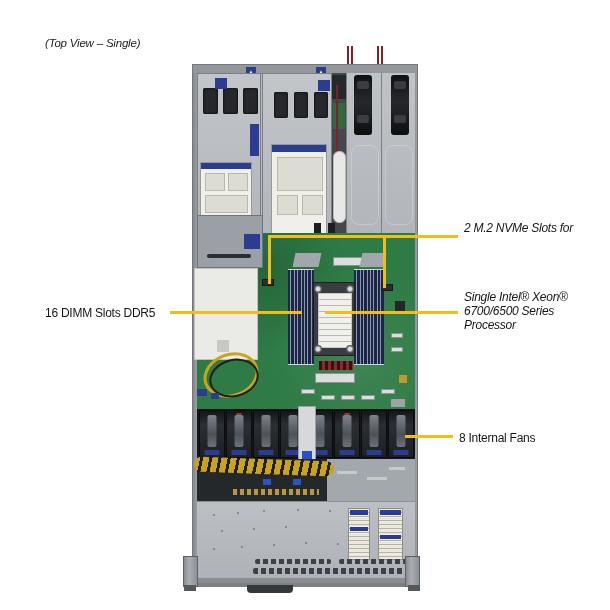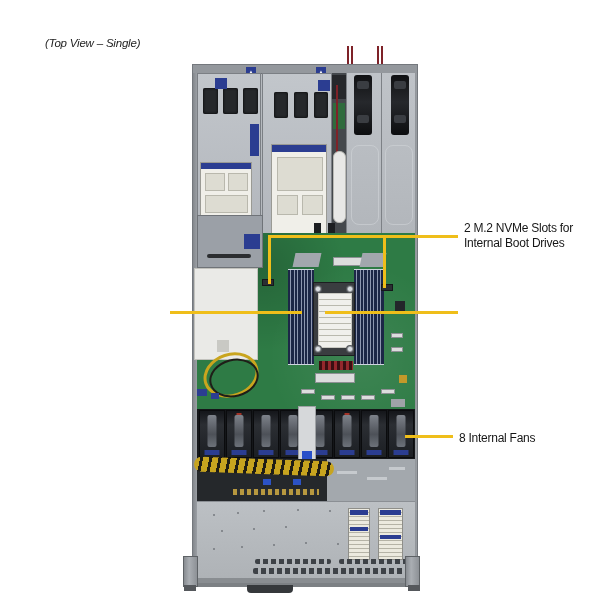--- a/index.html
+++ b/index.html
@@ -2,21 +2,21 @@
 <html><head>
 <meta charset="utf-8">
 <style>
   html,body{margin:0;padding:0;}
   body{width:610px;height:610px;background:#ffffff;position:relative;overflow:hidden;
        font-family:"Liberation Sans", sans-serif;color:#1b1b1b;}
   .abs{position:absolute;}
   
   .fig-title{font-style:italic;font-size:11.5px;letter-spacing:-0.2px;color:#222;}
   .callout-text{font-size:12px;letter-spacing:-0.25px;color:#161616;}
-  .callout-text div{white-space:nowrap;}
+  .callout-text div{white-space:nowrap;font-style:italic;}
   .cl-line{background:#EFBE1A;}
   
   .chassis{left:192px;top:64px;width:226px;height:521px;background:#b6babf;
            border:1px solid #74787d;box-sizing:border-box;}
   .rail{background:linear-gradient(90deg,#84888d,#9b9fa4);}
   .module{background:linear-gradient(180deg,#c2c6cb,#b2b6bc);border:1px solid #7b7f84;box-sizing:border-box;}
   .vent{background:#26282b;border-radius:2px;box-shadow:inset 0 0 3px #000;}
   .bluetag{background:#2b3d91;color:#fff;font-size:6px;text-align:center;line-height:10px;}
   .sticker{background:#f0efe9;border:1px solid #9a9a94;box-sizing:border-box;}
   .sticker .hdr{background:#2b3d91;width:100%;}
@@ -226,22 +226,27 @@
   <div class="abs ear" style="left:183px;top:556px;width:15px;height:31px;"></div>
   <div class="abs" style="left:184px;top:585px;width:12px;height:6px;background:#55585c;"></div>
   <div class="abs ear" style="left:405px;top:556px;width:15px;height:31px;"></div>
   <div class="abs" style="left:408px;top:585px;width:12px;height:6px;background:#55585c;"></div>
 
   <div class="abs cl-line" style="left:268px;top:235px;width:190px;height:3px;"></div>
   <div class="abs cl-line" style="left:268px;top:235px;width:3px;height:49px;"></div>
   <div class="abs cl-line" style="left:383px;top:235px;width:3px;height:53px;"></div>
   <div class="abs callout-text" style="left:464px;top:221px;line-height:15px;">
     <div>2 M.2 NVMe Slots for</div>
-    <div>Internal Boot Drives</div>
   </div>
 
   <div class="abs cl-line" style="left:170px;top:311px;width:132px;height:3px;"></div>
+  <div class="abs callout-text" style="left:45px;top:306px;">16 DIMM Slots DDR5</div>
 
   <div class="abs cl-line" style="left:325px;top:311px;width:133px;height:3px;"></div>
+  <div class="abs callout-text" style="left:464px;top:290px;line-height:14px;">
+    <div>Single Intel® Xeon®</div>
+    <div>6700/6500 Series</div>
+    <div>Processor</div>
+  </div>
 
   <div class="abs cl-line" style="left:405px;top:435px;width:48px;height:3px;"></div>
   <div class="abs callout-text" style="left:459px;top:431px;">8 Internal Fans</div>
 </div>
 
 </body></html>

